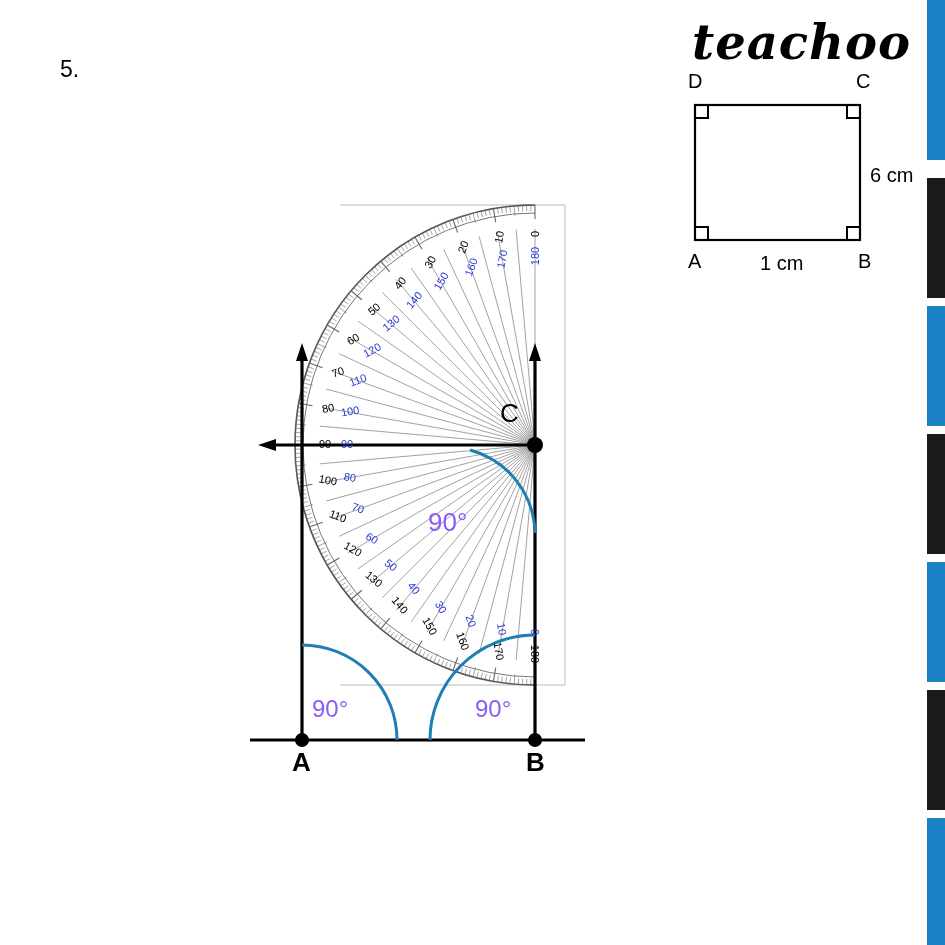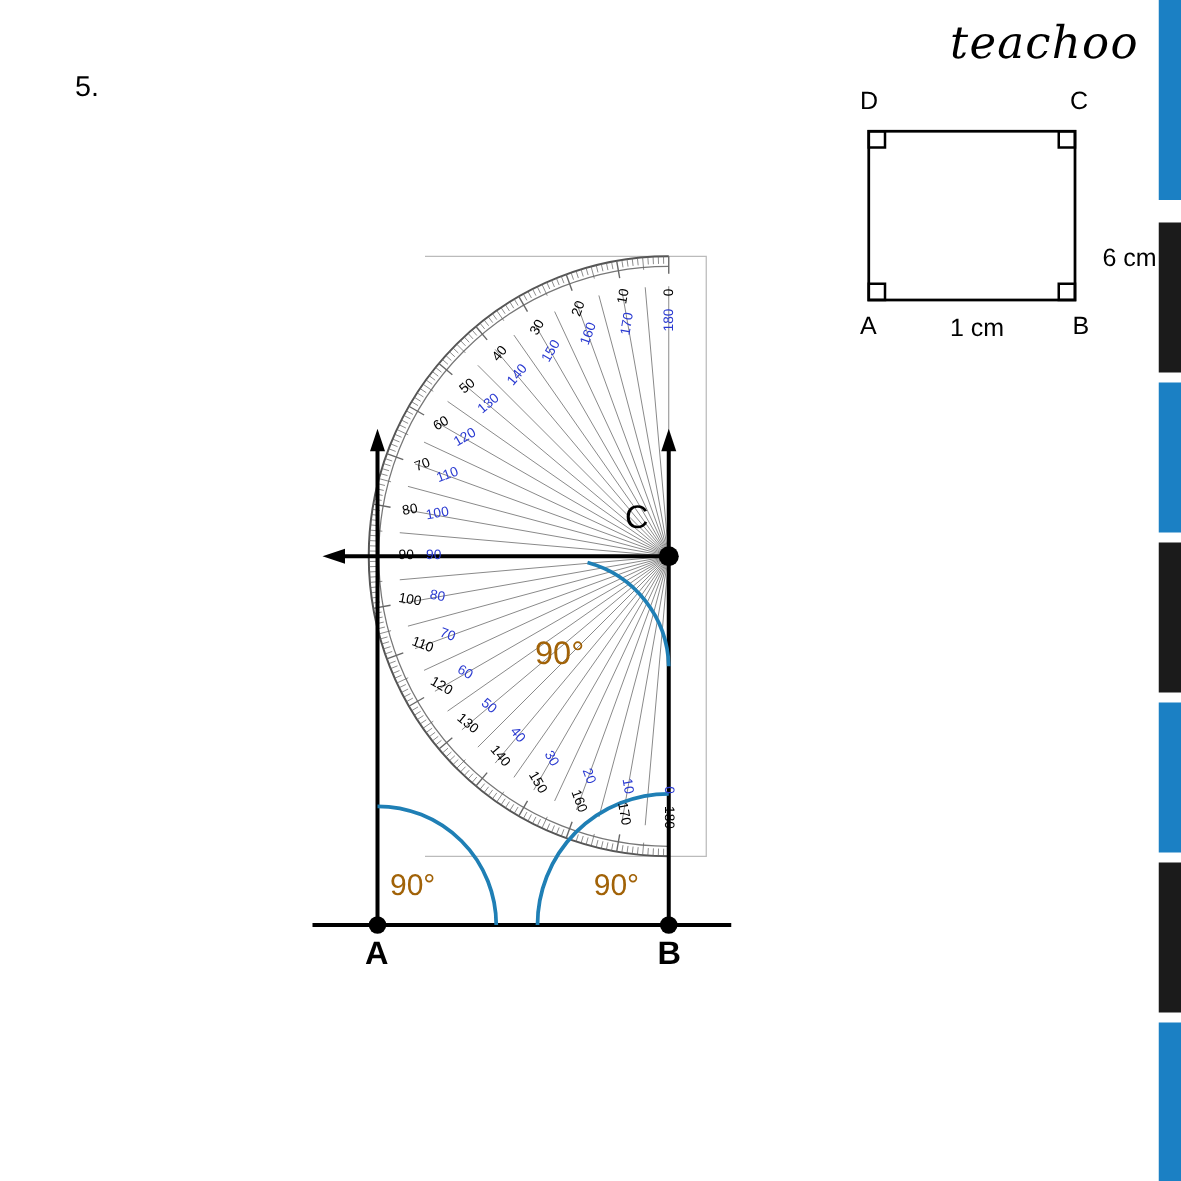--- a/index.html
+++ b/index.html
@@ -21,55 +21,55 @@
   #right-bar .seg.s4{top:434px;height:120px;background:#1b1b1b;}
   #right-bar .seg.s5{top:562px;height:120px;background:#1b80c4;}
   #right-bar .seg.s6{top:690px;height:120px;background:#1b1b1b;}
   #right-bar .seg.s7{top:818px;height:127px;background:#1b80c4;}
 
   
   #logo{
     position:absolute;top:14px;right:34px;
     font-family:"DejaVu Serif", serif;
     font-style:italic;
-    font-weight:normal;
-    font-size:36px;
+    font-weight:bold;
+    font-size:48px;
     color:#000;
     letter-spacing:1px;
   }
 
   
   #question{
     position:absolute;left:60px;top:56px;
     font-size:23px;color:#000;
     display:flex;gap:18px;align-items:baseline;
   }
   #question .num{width:18px;}
 
   
   #fig-rect{position:absolute;left:660px;top:70px;width:280px;height:230px;}
   #fig-rect .lbl{position:absolute;font-size:20px;color:#000;}
   #fig-rect .lblD{left:28px;top:0px;}
   #fig-rect .lblC{left:196px;top:0px;}
   #fig-rect .lblA{left:28px;top:180px;}
   #fig-rect .lblB{left:198px;top:180px;}
-  #fig-rect .lbl6{left:222px;top:94px;margin-top:32px;}
+  #fig-rect .lbl6{left:210px;top:94px;}
   #fig-rect .lbl4{left:100px;top:182px;}
 
   
   #fig-main{position:absolute;left:230px;top:195px;width:420px;height:590px;}
 
   .protractor-num{
     position:absolute;font-size:11px;color:#000;
     transform-origin:center center;white-space:nowrap;
   }
   .protractor-num.blue{color:#2a3ad1;}
 
   .big-label{position:absolute;font-size:26px;color:#000;}
-  .ang-label{position:absolute;font-size:24px;color:#a16207;}
+  .ang-label{position:absolute;font-size:24px;color:#8b5cf6;}
 </style>
 </head>
 <body>
 
 <div id="right-bar">
   <div class="seg s1"></div>
   <div class="seg s2"></div>
   <div class="seg s3"></div>
   <div class="seg s4"></div>
   <div class="seg s5"></div>

